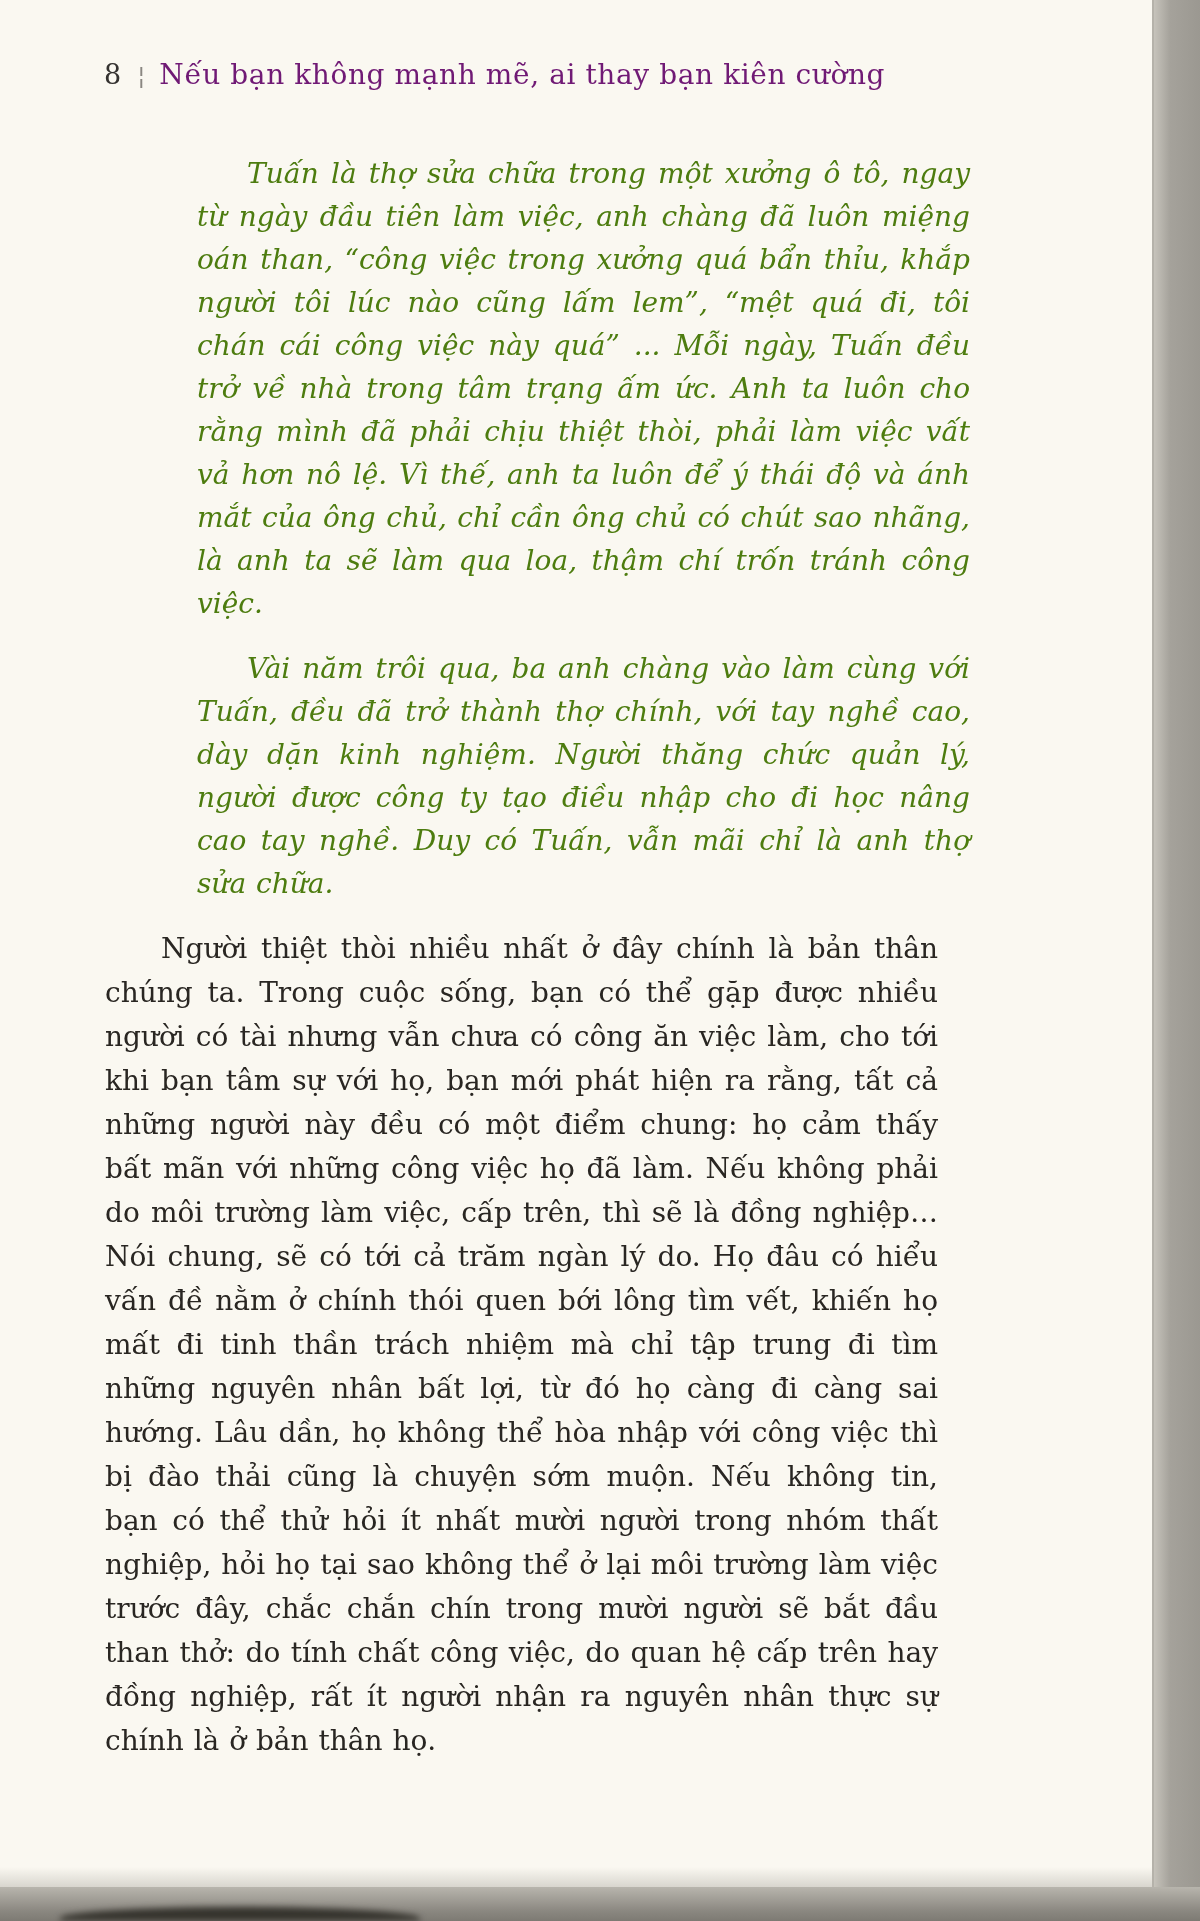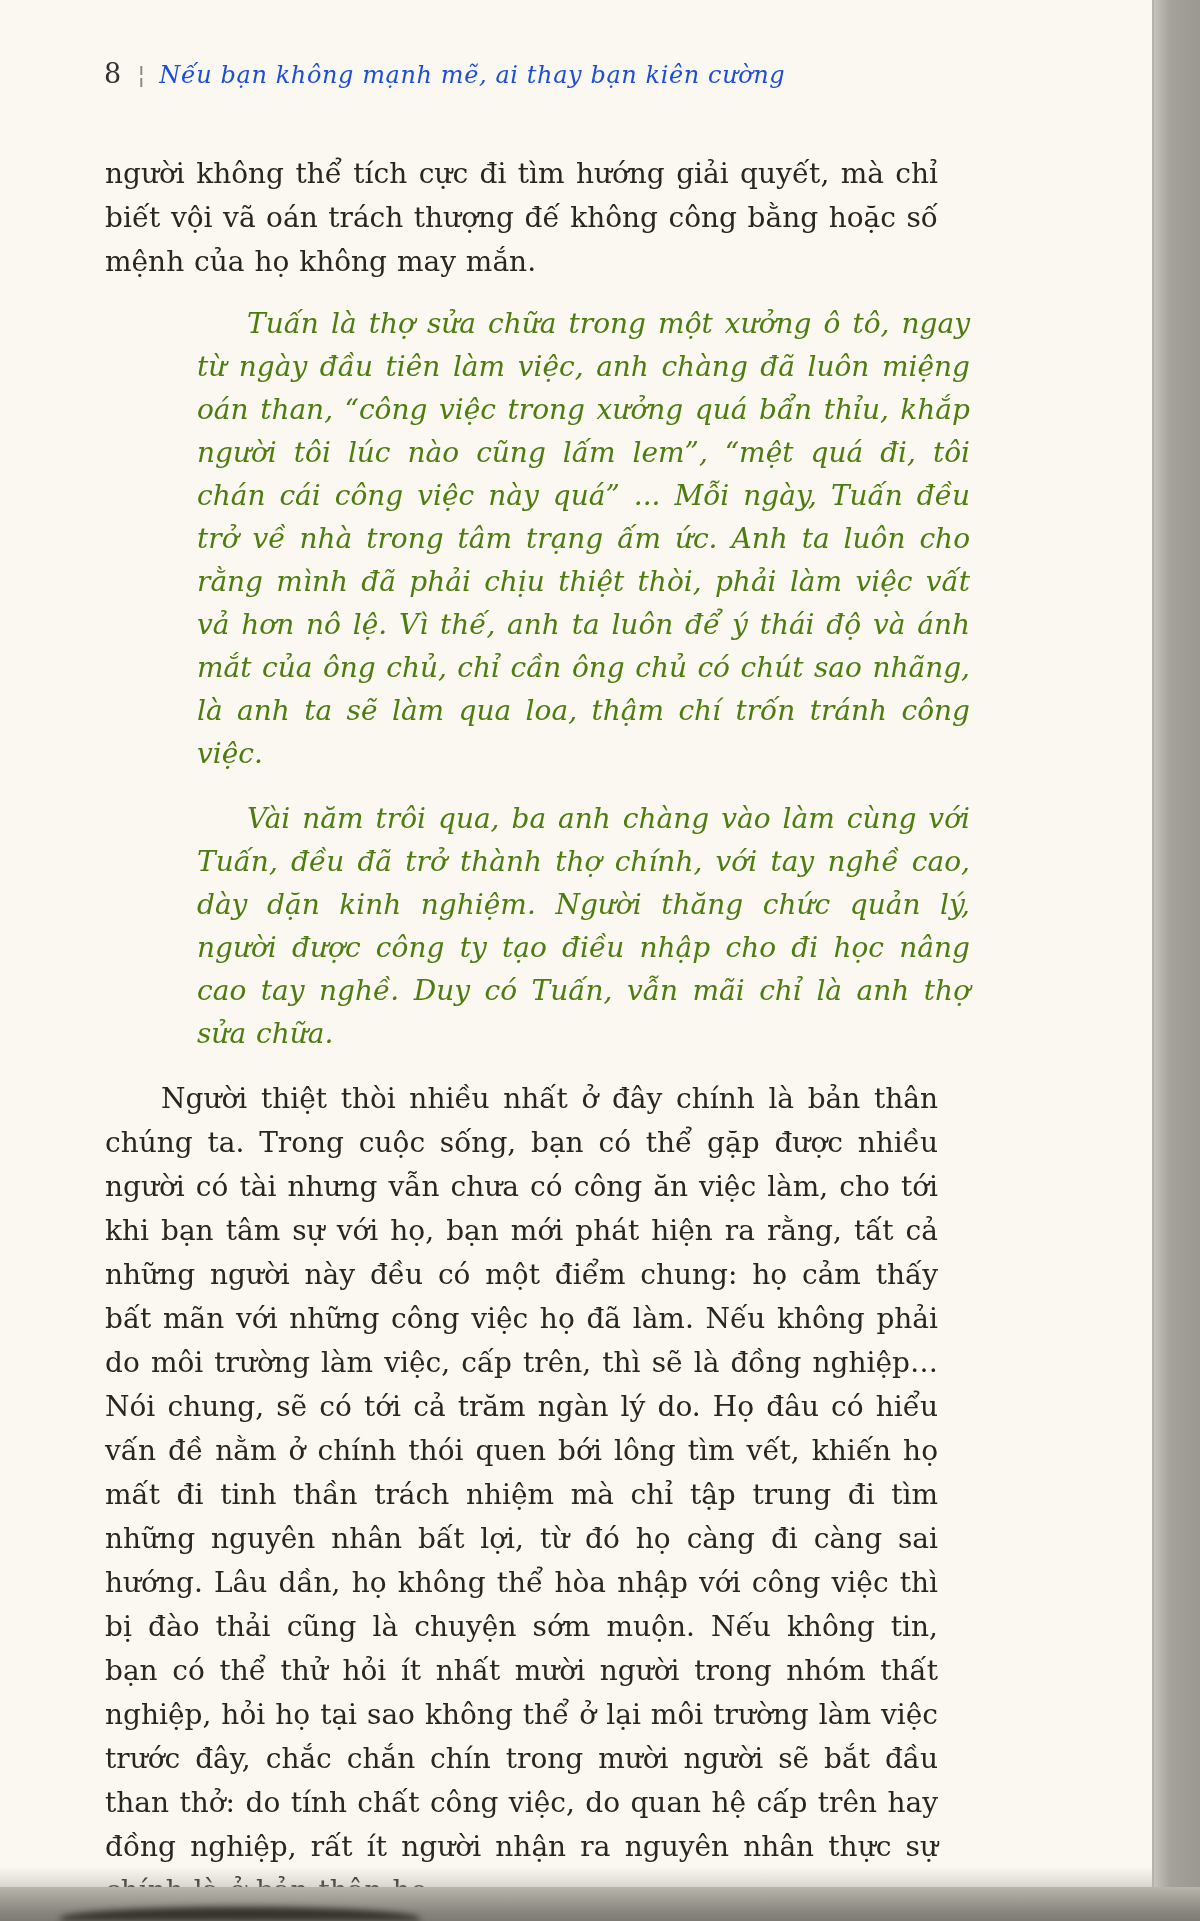--- a/index.html
+++ b/index.html
@@ -69,24 +69,23 @@
   .page-number {
     font-size: 27px;
     color: #343230;
   }
   .header-divider {
     margin: 0 14px 0 16px;
     font-size: 24px;
     color: #8a8781;
   }
   .header-title {
-    font-style: italic;
-    font-size: 24px;
+    font-size: 28px;
     letter-spacing: 0.6px;
-    color: #1d4ed8;
+    color: #701a75;
   }
 
   
   .page-body {
     position: absolute;
     top: 152px;
     left: 105px;
     width: 833px;
   }
   .para {
@@ -117,21 +116,20 @@
 <div class="scan-page">
 
   <header class="page-header">
     <span class="page-number">8</span>
     <span class="header-divider">¦</span>
     <span class="header-title">Nếu bạn không mạnh mẽ, ai thay bạn kiên cường</span>
   </header>
 
   <main class="page-body">
 
-  <p class="para normal no-indent">người không thể tích cực đi tìm hướng giải quyết, mà chỉ biết vội vã oán trách thượng đế không công bằng hoặc số mệnh của họ không may mắn.</p>
       <p class="para italic">Tuấn là thợ sửa chữa trong một xưởng ô tô, ngay từ ngày đầu tiên làm việc, anh chàng đã luôn miệng oán than, “công việc trong xưởng quá bẩn thỉu, khắp người tôi lúc nào cũng lấm lem”, “mệt quá đi, tôi chán cái công việc này quá” ... Mỗi ngày, Tuấn đều trở về nhà trong tâm trạng ấm ức. Anh ta luôn cho rằng mình đã phải chịu thiệt thòi, phải làm việc vất vả hơn nô lệ. Vì thế, anh ta luôn để ý thái độ và ánh mắt của ông chủ, chỉ cần ông chủ có chút sao nhãng, là anh ta sẽ làm qua loa, thậm chí trốn tránh công việc.</p>
       <p class="para italic">Vài năm trôi qua, ba anh chàng vào làm cùng với Tuấn, đều đã trở thành thợ chính, với tay nghề cao, dày dặn kinh nghiệm. Người thăng chức quản lý, người được công ty tạo điều nhập cho đi học nâng cao tay nghề. Duy có Tuấn, vẫn mãi chỉ là anh thợ sửa chữa.</p>
       <p class="para normal">Người thiệt thòi nhiều nhất ở đây chính là bản thân chúng ta. Trong cuộc sống, bạn có thể gặp được nhiều người có tài nhưng vẫn chưa có công ăn việc làm, cho tới khi bạn tâm sự với họ, bạn mới phát hiện ra rằng, tất cả những người này đều có một điểm chung: họ cảm thấy bất mãn với những công việc họ đã làm. Nếu không phải do môi trường làm việc, cấp trên, thì sẽ là đồng nghiệp… Nói chung, sẽ có tới cả trăm ngàn lý do. Họ đâu có hiểu vấn đề nằm ở chính thói quen bới lông tìm vết, khiến họ mất đi tinh thần trách nhiệm mà chỉ tập trung đi tìm những nguyên nhân bất lợi, từ đó họ càng đi càng sai hướng. Lâu dần, họ không thể hòa nhập với công việc thì bị đào thải cũng là chuyện sớm muộn. Nếu không tin, bạn có thể thử hỏi ít nhất mười người trong nhóm thất nghiệp, hỏi họ tại sao không thể ở lại môi trường làm việc trước đây, chắc chắn chín trong mười người sẽ bắt đầu than thở: do tính chất công việc, do quan hệ cấp trên hay đồng nghiệp, rất ít người nhận ra nguyên nhân thực sự chính là ở bản thân họ.</p>
     </main>
 
   <div class="scan-fade-bottom"></div>
   <div class="scan-edge-right"></div>
   <div class="scan-edge-bottom"></div>
   <div class="scan-edge-bottom-dark"></div>
 

